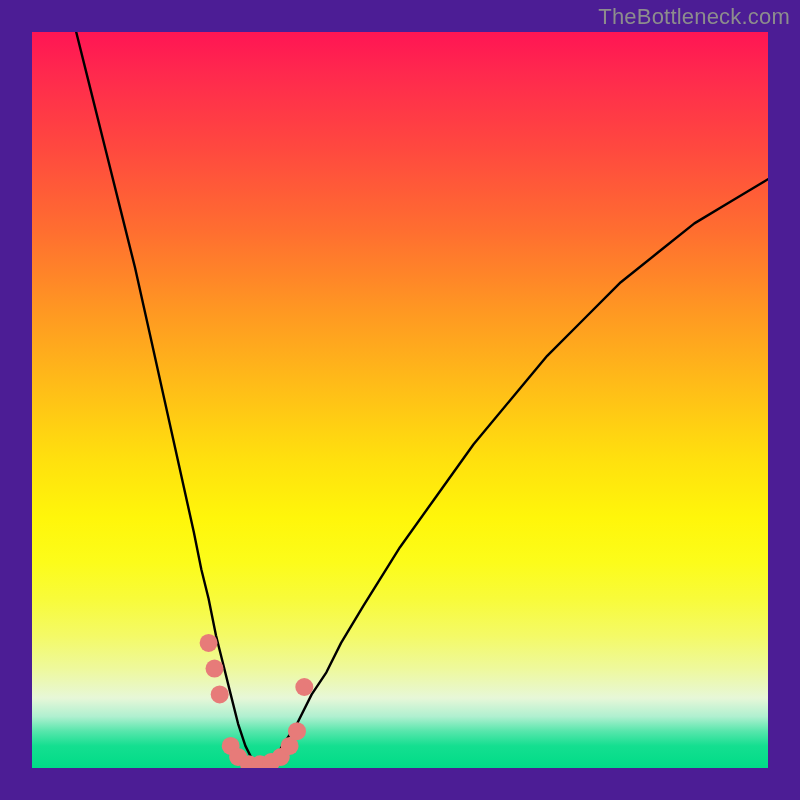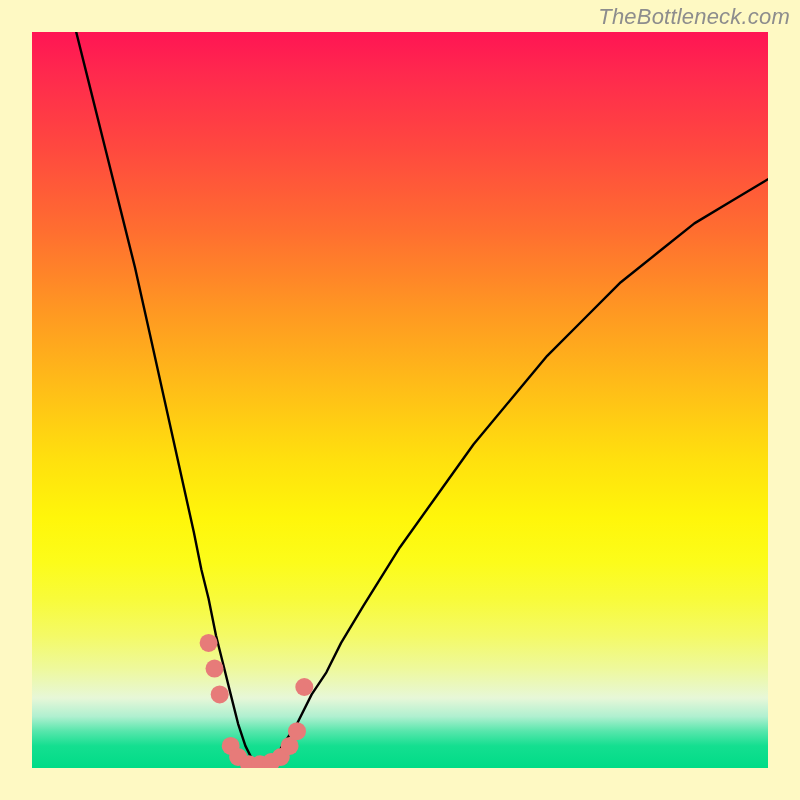--- a/index.html
+++ b/index.html
@@ -10,22 +10,21 @@
     background: #000;
     font-family: Arial, Helvetica, sans-serif;
     overflow: hidden;
   }
   .frame {
     position: absolute;
     left: 0;
     top: 0;
     width: 800px;
     height: 800px;
-    background: #fef9c3;
-    font-style: italic;
+    background: #4c1d95;
   }
   .plot-area {
     position: absolute;
     left: 32px;
     top: 32px;
     width: 736px;
     height: 736px;
     overflow: hidden;
   }
   .gradient-bg {

